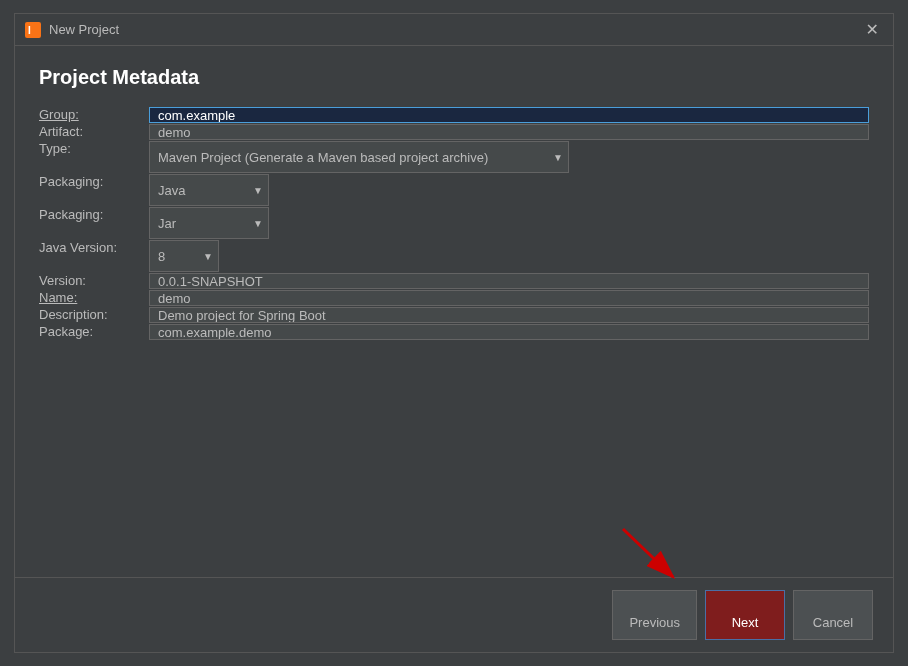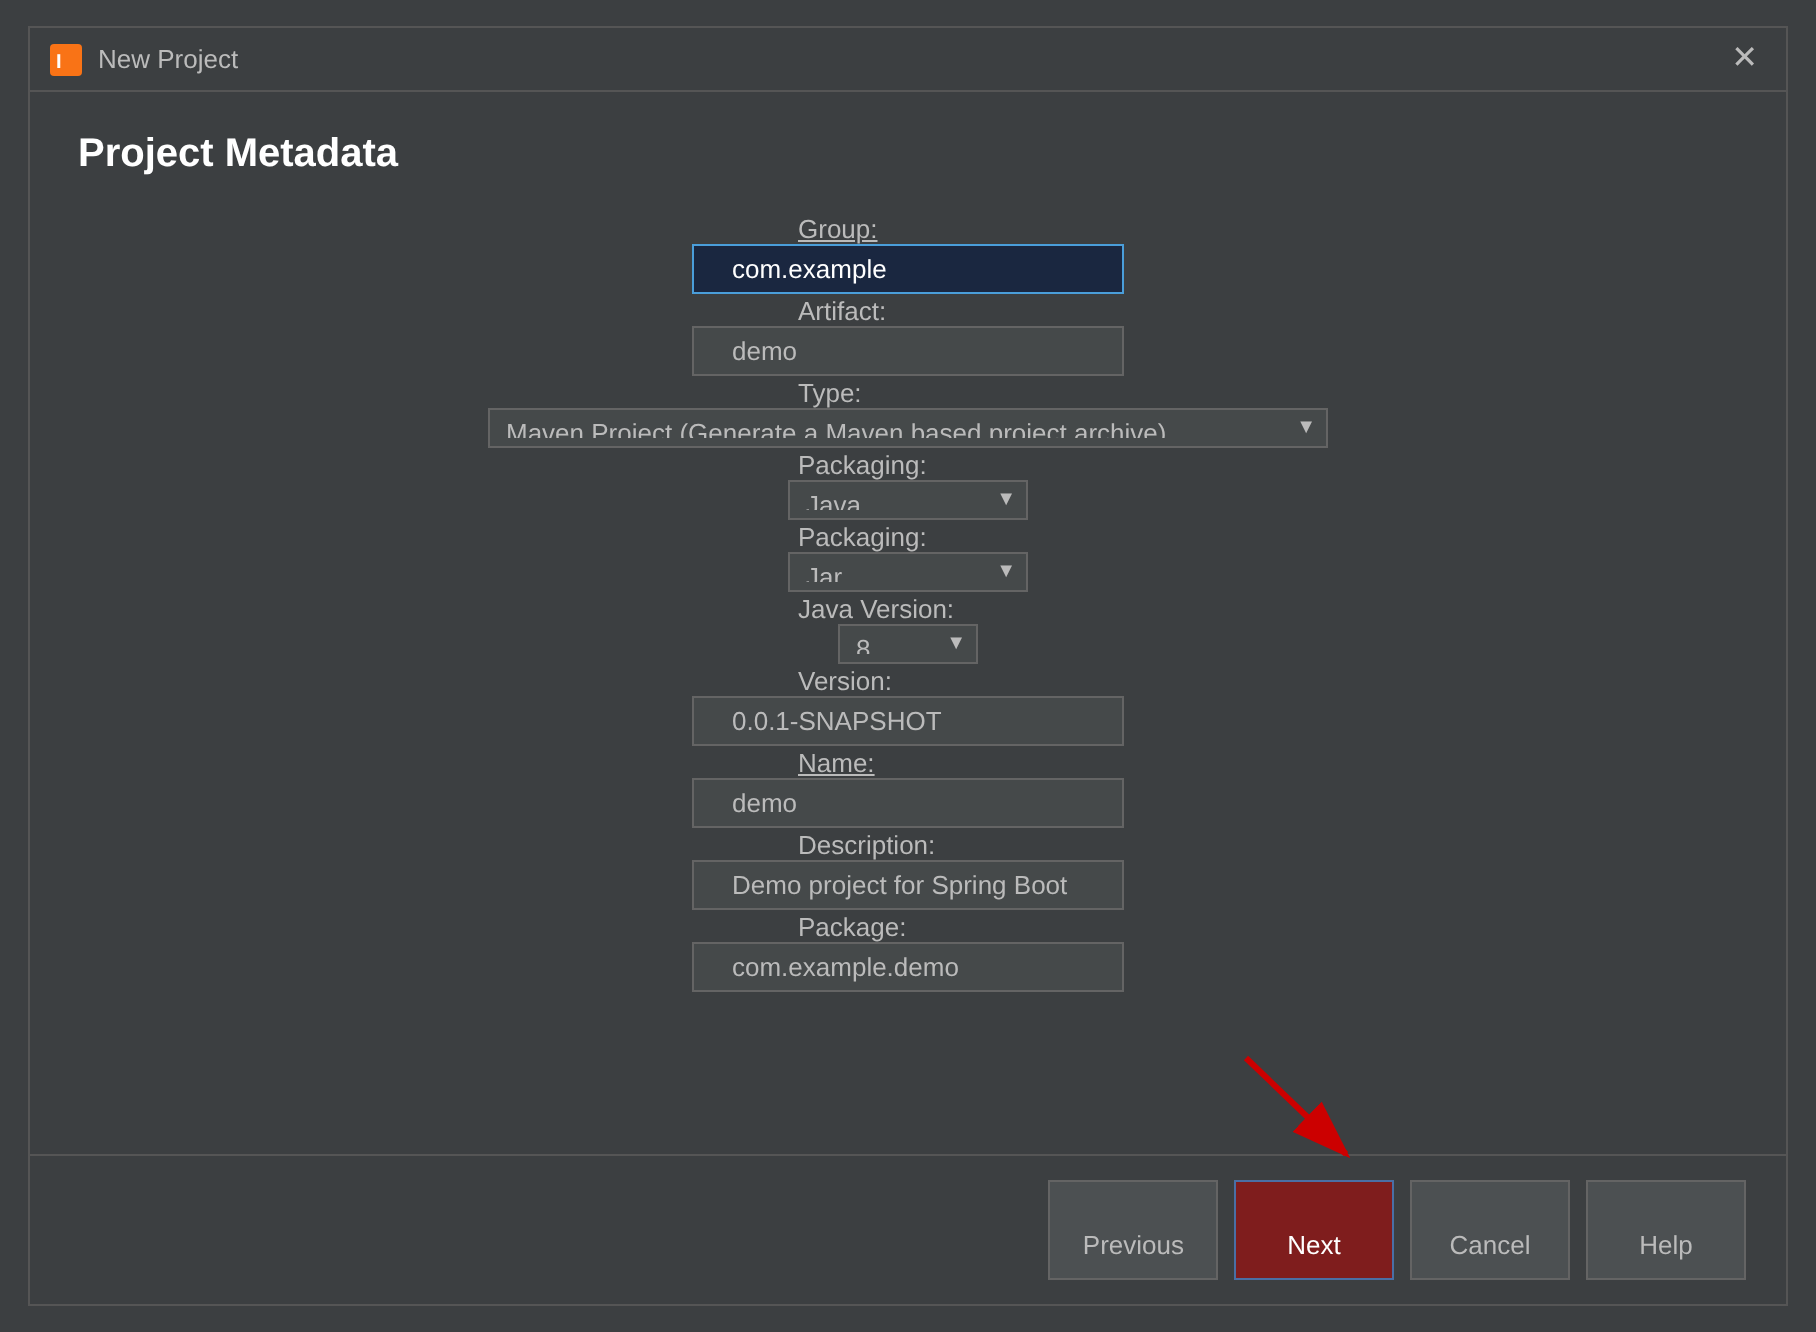--- a/index.html
+++ b/index.html
@@ -59,55 +59,53 @@
       flex: 1;
     }
     .section-title {
       color: #ffffff;
       font-weight: bold;
       font-size: 20px;
       margin-bottom: 18px;
     }
     .form-row {
       display: flex;
-      align-items: center;
       margin-bottom: 1px;
-      flex-direction: column;
     }
     .form-label {
       width: 110px;
       color: #bbbbbb;
       font-size: 13px;
       flex-shrink: 0;
     }
     .form-label.underline {
       text-decoration: underline;
     }
     .form-input {
       background: #45494a;
       border: 1px solid #646464;
       color: #bbbbbb;
       font-size: 13px;
-      padding: 4px 19px;
-      height: 32px;
+      padding: 4px 8px;
+      height: 16px;
       flex: 1;
       outline: none;
     }
     .form-input.focused {
       border-color: #4a9eda;
       background: #1e2738;
       color: #ffffff;
     }
     .form-select {
       background: #45494a;
       border: 1px solid #646464;
       color: #bbbbbb;
       font-size: 13px;
       padding: 4px 24px 4px 8px;
-      height: 20px;
+      height: 32px;
       appearance: none;
       cursor: pointer;
       outline: none;
       min-width: 120px;
     }
     .form-select.wide {
       min-width: 420px;
     }
     .select-arrow {
       position: absolute;
@@ -264,15 +262,14 @@
             <polygon points="0 0, 10 3.5, 0 7" fill="#cc0000"></polygon>
           </marker>
         </defs>
         <line x1="10" y1="10" x2="60" y2="58" stroke="#cc0000" stroke-width="3" marker-end="url(#arrowhead)"></line>
       </svg>
     </div>
 
     <button class="btn">Previous</button>
     <button class="btn primary">Next</button>
     <button class="btn">Cancel</button>
-    <button class="btn">Help</button>
   </div>
 </div>
 
 </body></html>

